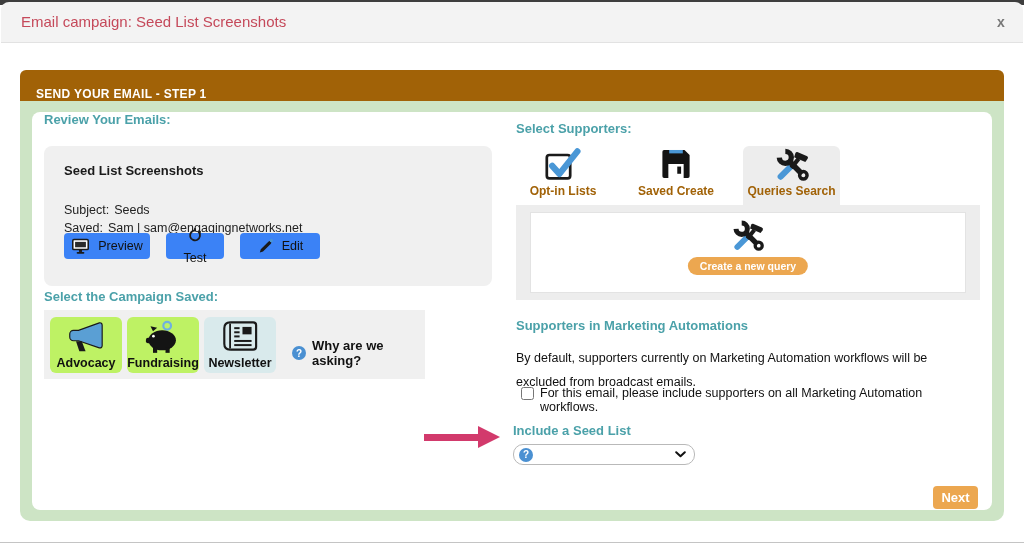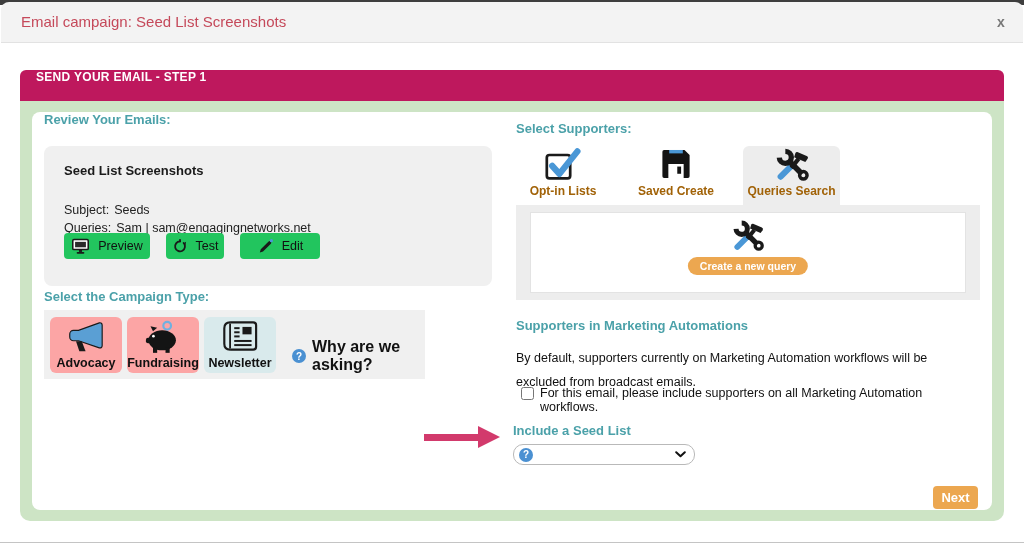--- a/index.html
+++ b/index.html
@@ -9,49 +9,49 @@
 
   
   .page-edge-top { position:absolute; top:0; left:0; width:1024px; height:5px; background:#3e3e3e; }
   .modal-header { position:absolute; top:2px; left:1px; right:1px; height:41px; background:#f3f3f3;
                   border-radius:8px 8px 0 0; border-bottom:1px solid #e2e2e2; }
   .modal-title { position:absolute; left:20px; top:11px; font-size:15px; color:#c5495a; }
   .modal-close { position:absolute; right:12px; top:10px; width:20px; height:20px; text-align:center;
                  font-size:14px; font-weight:bold; color:#777; cursor:pointer; line-height:20px; }
   .modal-body { position:absolute; top:43px; left:1px; right:1px; bottom:0; background:#fff; }
 
-  .step-bar { position:absolute; top:70px; left:20px; width:984px; height:31px; background:#be185d;
-              border-radius:6px 6px 0 0; display:flex; align-items:flex-start; }
+  .step-bar { position:absolute; top:70px; left:20px; width:984px; height:31px; background:#a16207;
+              border-radius:6px 6px 0 0; display:flex; align-items:flex-end; }
   .step-bar span { color:#fff; font-size:12px; font-weight:bold; letter-spacing:.3px; margin-left:16px; }
   .green-wrap { position:absolute; top:101px; left:20px; width:984px; height:420px; background:#cde4c5;
                 border-radius:0 0 10px 10px; }
   .white-panel { position:absolute; top:112px; left:32px; width:960px; height:398px; background:#fff;
                  border-radius:8px; }
   .bottom-divider { position:absolute; top:542px; left:0; width:1024px; height:1px; background:#c4c4c4; }
 
   .teal-h { position:absolute; font-size:13px; font-weight:bold; color:#4ba1a9; }
 
   
   .email-card { position:absolute; top:146px; left:44px; width:448px; height:140px; background:#f0f0f0;
                 border-radius:8px; }
   .email-name { position:absolute; left:20px; top:17px; font-size:13px; font-weight:bold; color:#1a1a1a; }
   .meta-line { position:absolute; left:20px; font-size:12.5px; color:#222;margin-top:13px; }
   .meta-line .lbl { margin-right:5px; }
-  .btn-cyan { position:absolute; top:87px; height:26px; background:#22c55e; border:none; border-radius:4px;
+  .btn-cyan { position:absolute; top:87px; height:26px; background:#3b82f6; border:none; border-radius:4px;
               display:flex; align-items:center; justify-content:center; gap:8px; font-size:12.5px; color:#111;
               cursor:pointer; font-family:inherit; }
   .strip { position:absolute; top:310px; left:44px; width:381px; height:69px; background:#f0f0f0; }
-  .ctype-card { position:absolute; top:7px; width:72px; height:56px; background:#fca5a5; border-radius:6px;
+  .ctype-card { position:absolute; top:7px; width:72px; height:56px; background:#bef264; border-radius:6px;
                 display:flex; flex-direction:column; align-items:center; justify-content:flex-end;
                 padding-bottom:3px; cursor:pointer; }
   .ctype-card.selected { background:#d9eaec; }
   .ctype-card .lbl { font-size:12.5px; font-weight:bold; color:#111; line-height:13px; }
   .ctype-card svg { position:absolute; top:2px; }
   .why-ask { position:absolute; left:248px; top:28px; display:flex; align-items:center; gap:6px; cursor:pointer; }
-  .why-ask .txt { font-size:16px; font-weight:bold; color:#111; }
+  .why-ask .txt { font-size:13px; font-weight:bold; color:#111; }
 
   .qicon { width:14px; height:14px; border-radius:50%; background:#4a90d2; color:#fff; font-size:10px;
            font-weight:bold; display:inline-flex; align-items:center; justify-content:center; flex:0 0 auto; }
 
   
   .tab { position:absolute; top:146px; height:59px; display:flex; flex-direction:column; align-items:center;
          justify-content:flex-start; cursor:pointer; }
   .tab .lbl { font-size:12px; font-weight:bold; color:#a16207; margin-top:2px; }
   .tab.selected { background:#ededed; border-radius:6px 6px 0 0; }
   .query-panel { position:absolute; top:205px; left:516px; width:464px; height:95px; background:#ededed; }
@@ -105,36 +105,36 @@
   <div class="white-panel"></div>
 
   <div class="teal-h" style="left:44px; top:112px;">Review Your Emails:</div>
 
   <div class="email-card">
     <div class="email-name">Seed List Screenshots</div>
     <div class="meta-line" style="top:44px;">
       <span class="lbl">Subject:</span><span>Seeds</span>
     </div>
     <div class="meta-line" style="top:62px;">
-      <span class="lbl">Queries:</span><span>Sam | sam@engagingnetworks.net</span>
+      <span class="lbl">Saved:</span><span>Sam | sam@engagingnetworks.net</span>
     </div>
 
     <button class="btn-cyan" style="left:20px; width:86px;">
       <span style="display:inline-flex;">
         <svg width="19" height="17" viewBox="0 0 24 22">
           <rect x="2" y="2" width="20" height="13" rx="1.5" fill="#fff" stroke="#1a1a1a" stroke-width="2"></rect>
           <rect x="5" y="5" width="14" height="7" fill="#2b2b2b"></rect>
           <rect x="10" y="15" width="4" height="3" fill="#1a1a1a"></rect>
           <rect x="7" y="18" width="10" height="2.4" rx="1.2" fill="#1a1a1a"></rect>
         </svg>
       </span>
       <span>Preview</span>
     </button>
 
-    <button class="btn-cyan" style="left:122px; width:58px;">
+    <button class="btn-cyan" style="left:122px; width:58px;flex-direction:column;">
       <span style="display:inline-flex;">
         <svg width="16" height="16" viewBox="0 0 24 24">
           <path d="M12 5.2 a7.4 7.4 0 1 0 5.4 2.3" fill="none" stroke="#1a1a1a" stroke-width="2.7" stroke-linecap="round"></path>
           <rect x="10.6" y="1.5" width="2.8" height="5" rx="1.2" fill="#1a1a1a"></rect>
           <path d="M16.6 8.4 l4.5 -2.6 -0.8 4.6 z" fill="#1a1a1a"></path>
         </svg>
       </span>
       <span>Test</span>
     </button>
 
@@ -142,21 +142,21 @@
       <span style="display:inline-flex;">
         <svg width="17" height="17" viewBox="0 0 24 24">
           <path d="M4 20.5 l1.3-4.6 L16.4 4.8 a1.9 1.9 0 0 1 2.7 0 l0.5 0.5 a1.9 1.9 0 0 1 0 2.7 L8.5 19.2 Z" fill="#1a1a1a"></path>
           <circle cx="20.3" cy="3.8" r="2.3" fill="#4a97d6"></circle>
         </svg>
       </span>
       <span>Edit</span>
     </button>
   </div>
 
-  <div class="teal-h" style="left:44px; top:289px;">Select the Campaign Type:</div>
+  <div class="teal-h" style="left:44px; top:289px;">Select the Campaign Saved:</div>
 
   <div class="strip">
 
     <div class="ctype-card" style="left:6px;">
       <svg width="40" height="36" viewBox="0 0 48 42">
         <path d="M40 4 L15 13 H9 a4.5 4.5 0 0 0 -4.5 4.5 v3.5 a4.5 4.5 0 0 0 4.5 4.5 h6 l25 8.5 c2 .6 3.4 -.8 3.4 -2.8 V7 c0 -2 -1.4 -3.6 -3.4 -3 z" fill="#5a9fd4" stroke="#1a1a1a" stroke-width="1.4"></path>
         <path d="M12 26 l4 12 h7.5 l-4.6 -12 z" fill="#1a1a1a"></path>
       </svg>
       <span class="lbl">Advocacy</span>
     </div>

